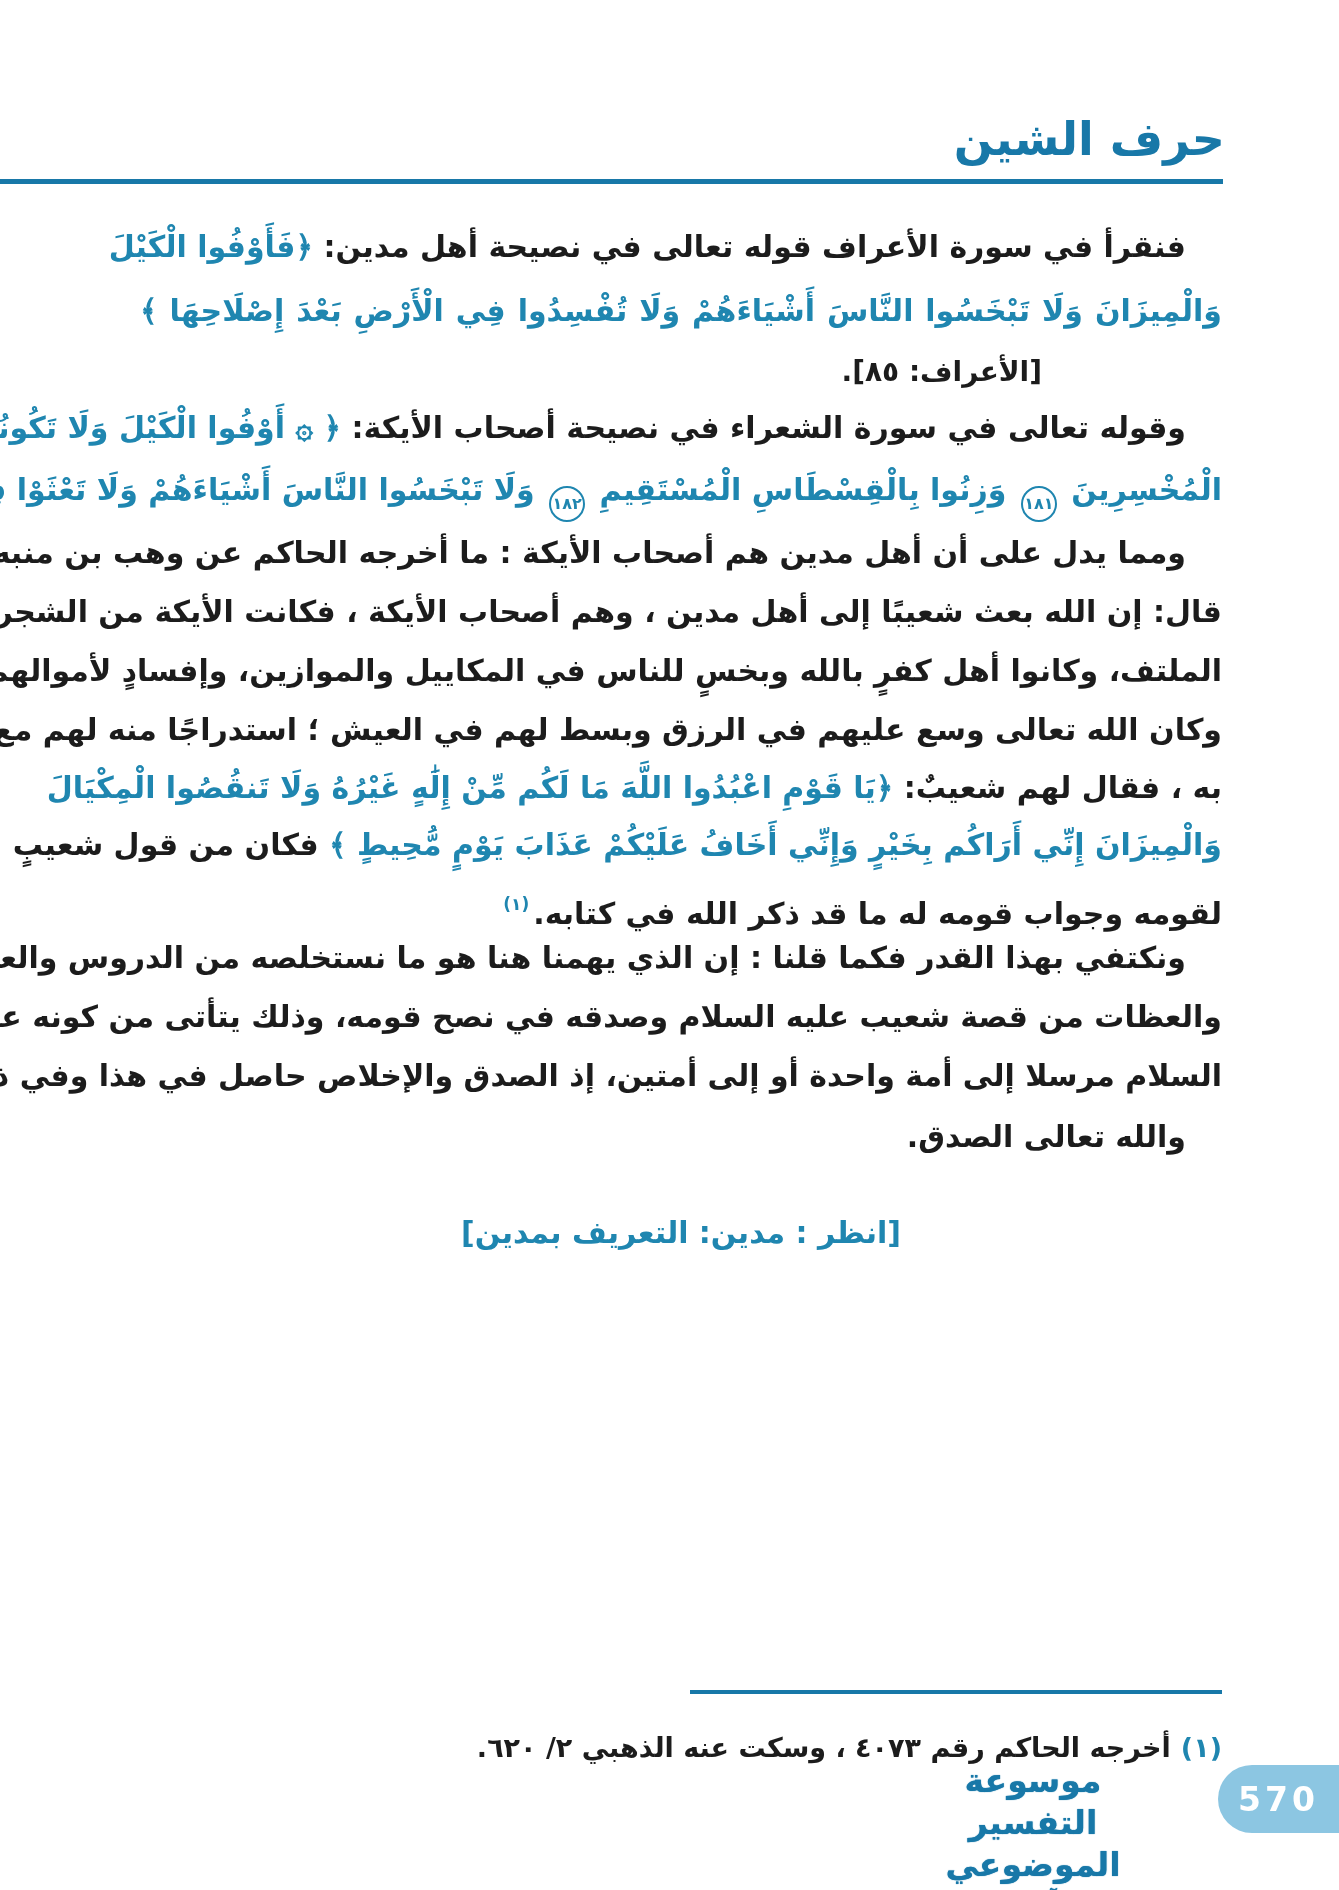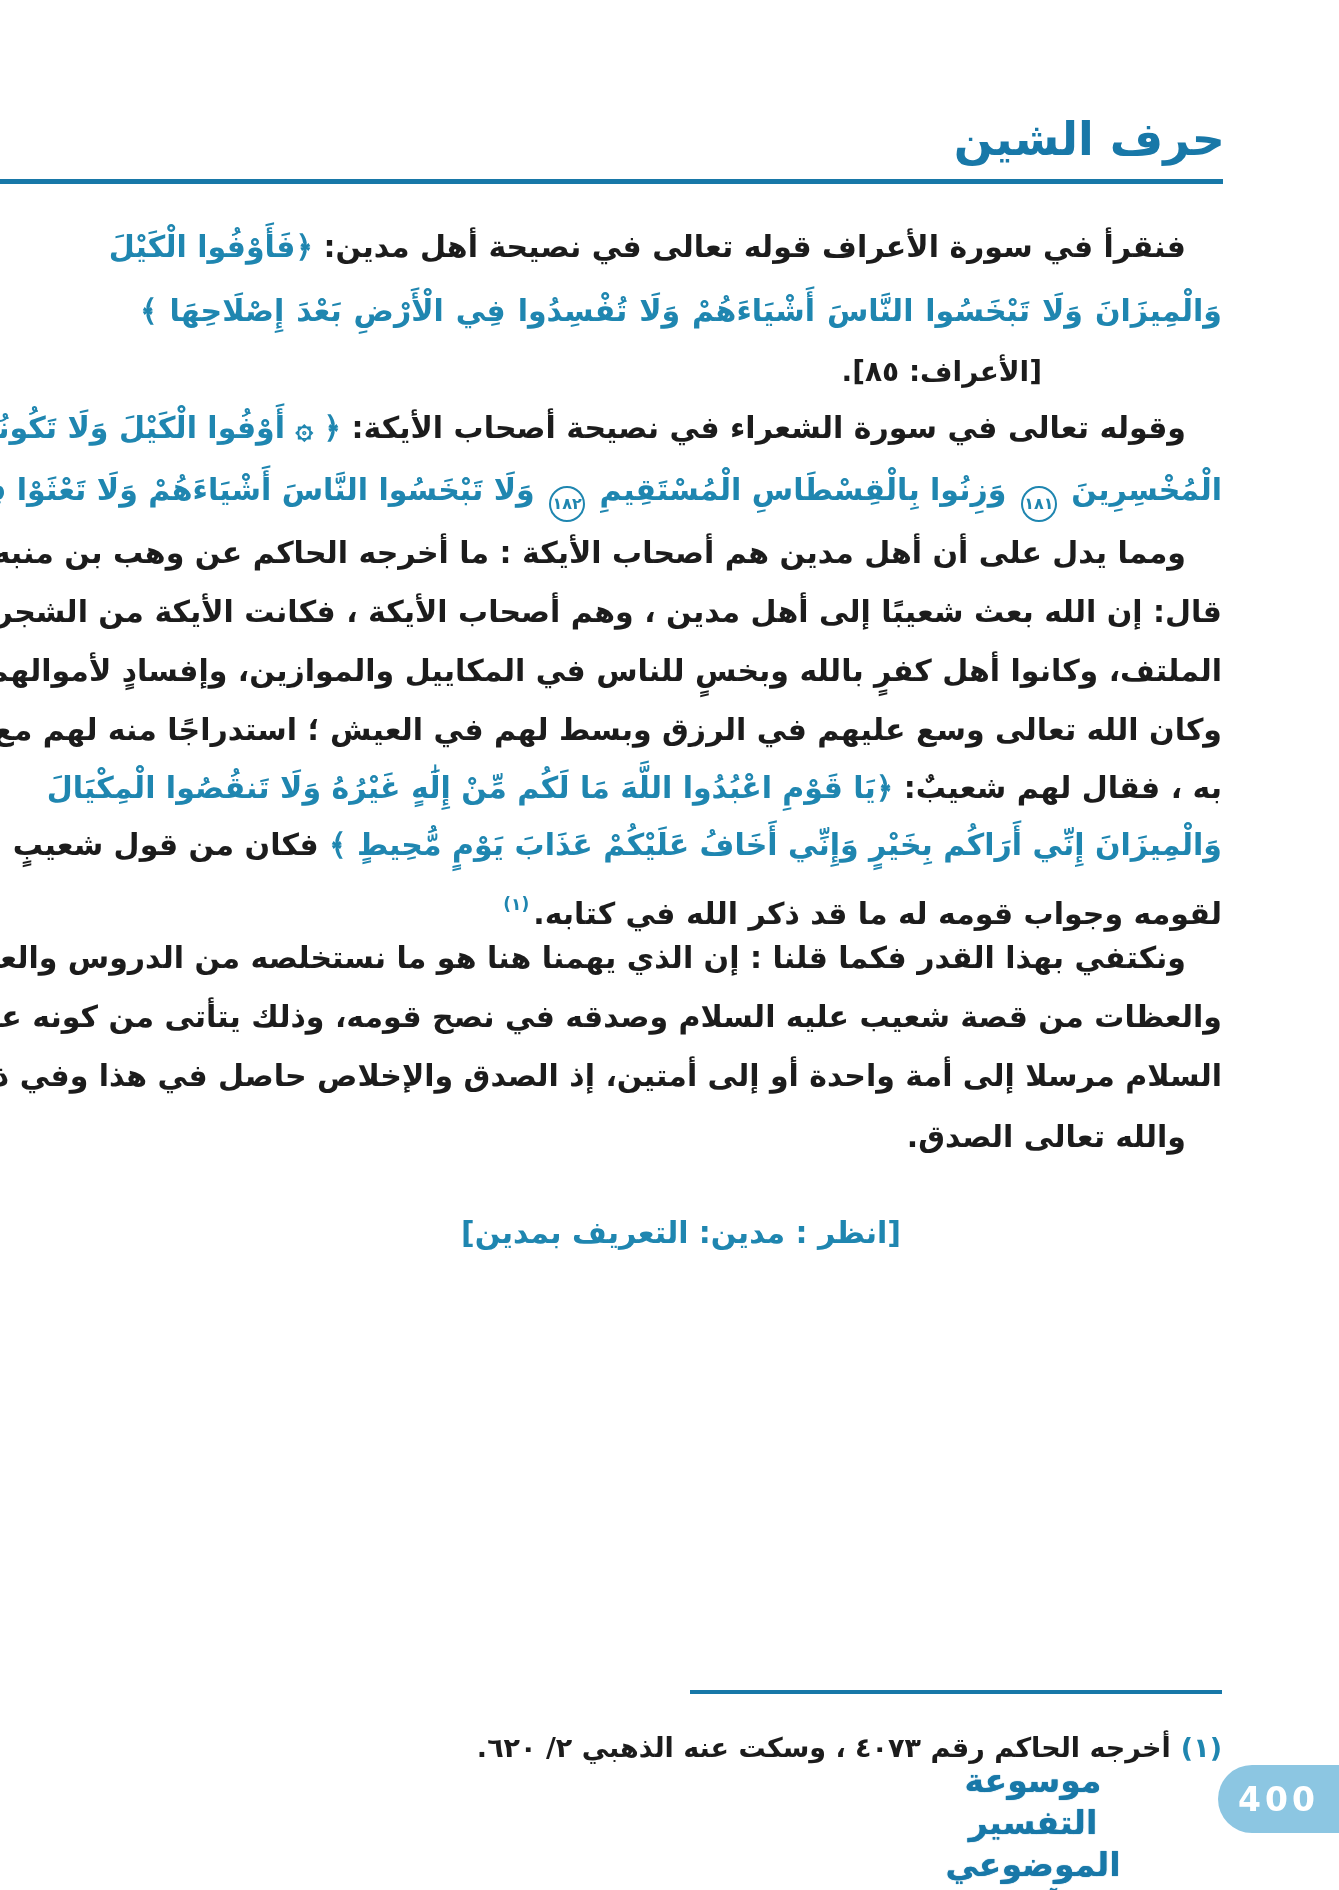--- a/index.html
+++ b/index.html
@@ -127,14 +127,14 @@
 
 <div class="footnote-rule"></div>
 <div class="footnote"><span class="fn-marker">(١)</span><span class="blk">أخرجه الحاكم رقم ٤٠٧٣ ، وسكت عنه الذهبي ٢/ ٦٢٠.</span></div>
 
 <div class="publisher-logo">
   <div class="logo-title">موسوعة التفسير الموضوعي</div>
   <div class="logo-subtitle">للقرآن الكريم</div>
 </div>
 
 <div class="page-badge">
-    <span>400</span>
+    <span>570</span>
   </div>
 
 </body></html>

